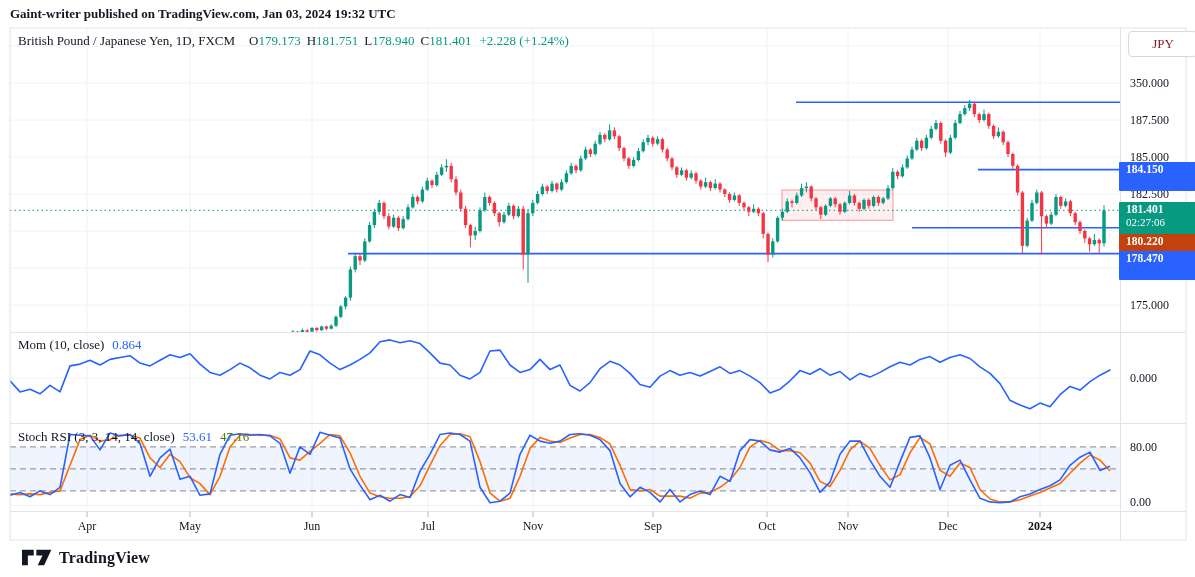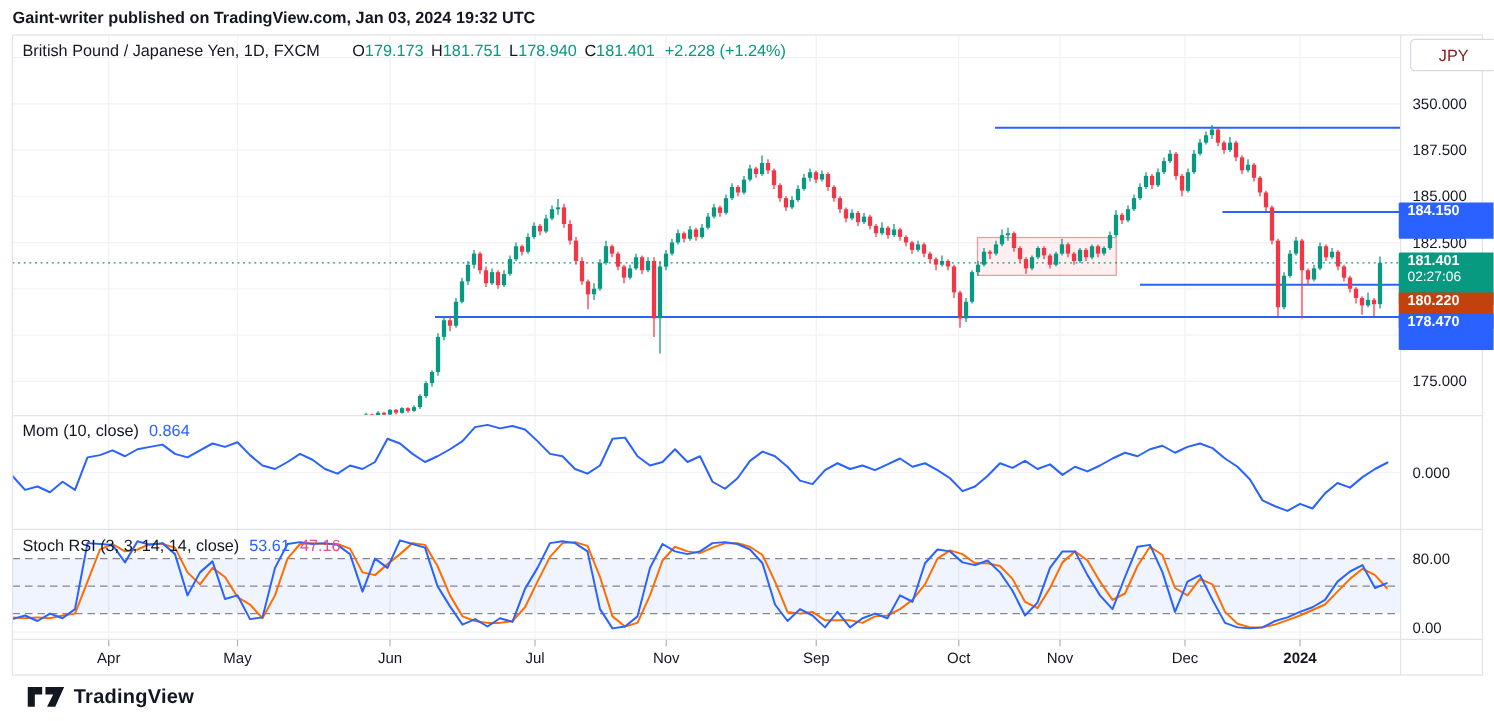--- a/index.html
+++ b/index.html
@@ -1,27 +1,27 @@
 <!DOCTYPE html>
 <html><head>
 <meta charset="utf-8">
 <style>
   html,body{margin:0;padding:0;background:#fff;}
   #app{position:relative;width:1195px;height:577px;background:#fff;overflow:hidden;
-       font-family:Liberation Sans, sans-serif;color:#131722;}
+       font-family:Liberation Serif, serif;color:#131722;}
   .attr{position:absolute;left:10px;top:6px;font-size:13px;font-weight:600;color:#131722;white-space:nowrap;}
   #chart-svg{position:absolute;left:0;top:0;}
   .legend{position:absolute;left:18px;top:33px;font-size:13px;white-space:nowrap;z-index:5;}
-  .legend .sym{color:#131722;margin-right:20px;}
+  .legend .sym{color:#131722;margin-right:8px;}
   .legend .ohlc-l{color:#131722;margin-left:6px;}
   .legend .ohlc-v{color:#089981;}
   .legend .chg{color:#089981;margin-left:8px;}
   .ind-legend{position:absolute;left:18px;font-size:13px;white-space:nowrap;z-index:5;color:#131722;}
   .ind-legend .val-b{color:#2962FF;margin-left:8px;}
-  .ind-legend .val-o{color:#ec4899;margin-left:8px;}
+  .ind-legend .val-o{color:#4d7c0f;margin-left:8px;}
   .cur-btn{position:absolute;left:1128px;top:31px;width:70px;height:26px;border:1px solid #D6D9E0;
        border-radius:4px;background:#fff;font-size:13px;color:#7f1d1d;display:flex;align-items:center;
        justify-content:center;box-sizing:border-box;z-index:5;}
   .ptick{position:absolute;left:1128px;font-size:12px;color:#131722;z-index:3;background:#fff;padding:1px 2px;}
   .plabel{position:absolute;left:1119px;width:90px;color:#fff;font-size:11.5px;font-weight:600;
        padding:1px 0 15px 7px;box-sizing:border-box;z-index:4;line-height:13px;border-radius:1px;}
   .plabel .sub{font-weight:400;font-size:11px;}
   .mlabel{position:absolute;font-size:12px;color:#131722;transform:translateX(-50%);top:519px;z-index:3;}
   .footer{position:absolute;left:22px;top:548px;display:flex;align-items:center;gap:7px;z-index:5;}
   .footer .brand{font-size:16px;font-weight:600;color:#131722;letter-spacing:.2px;}

